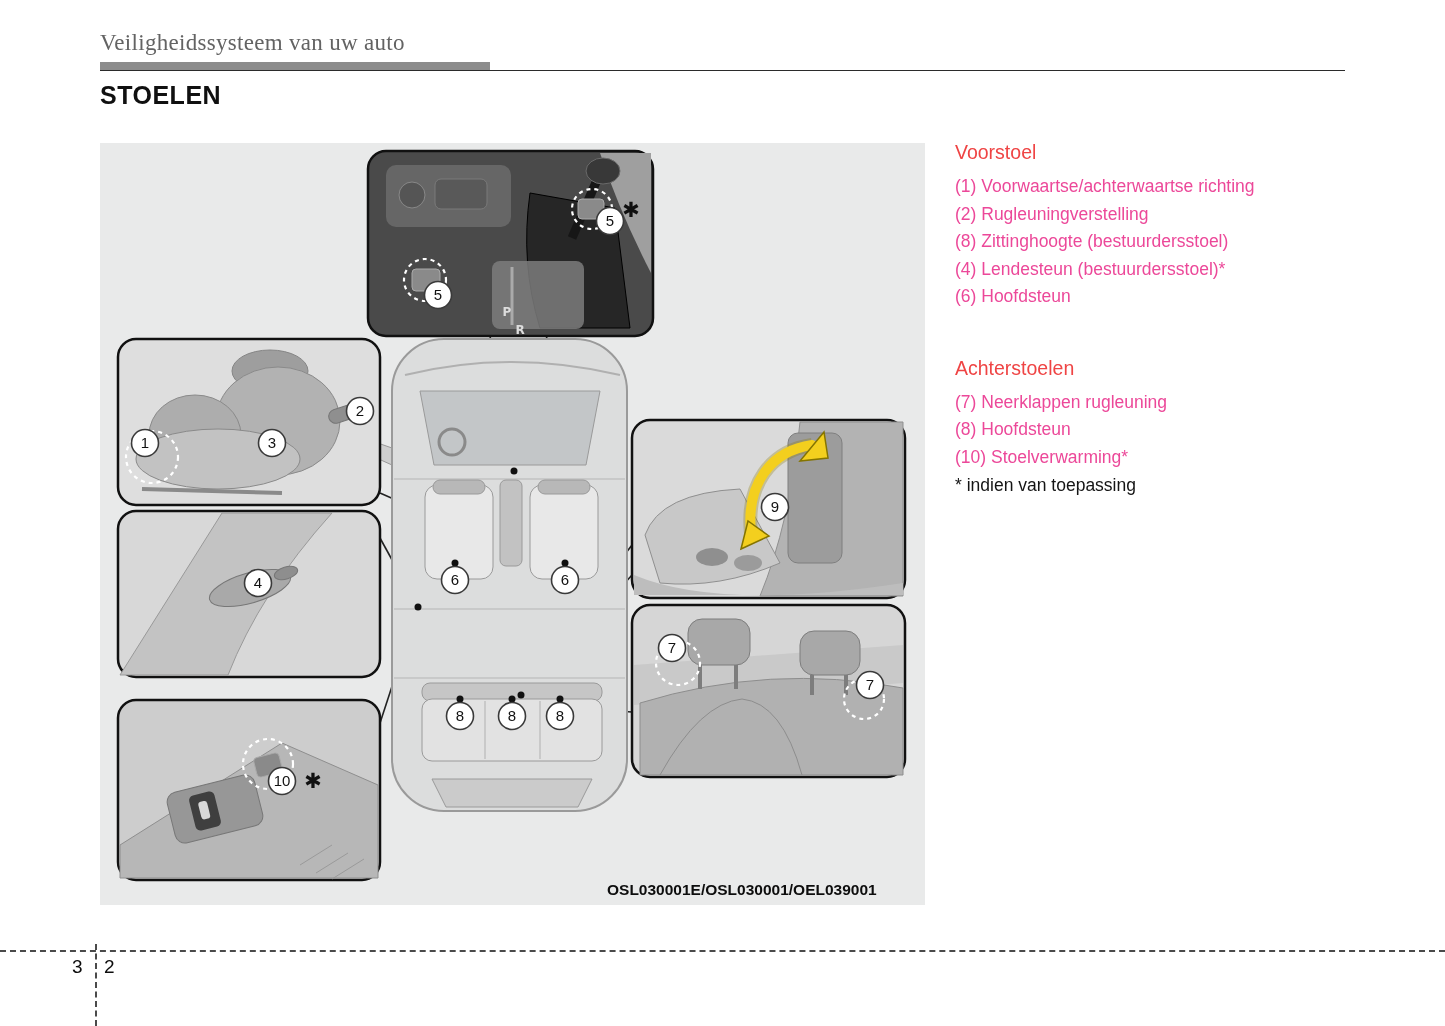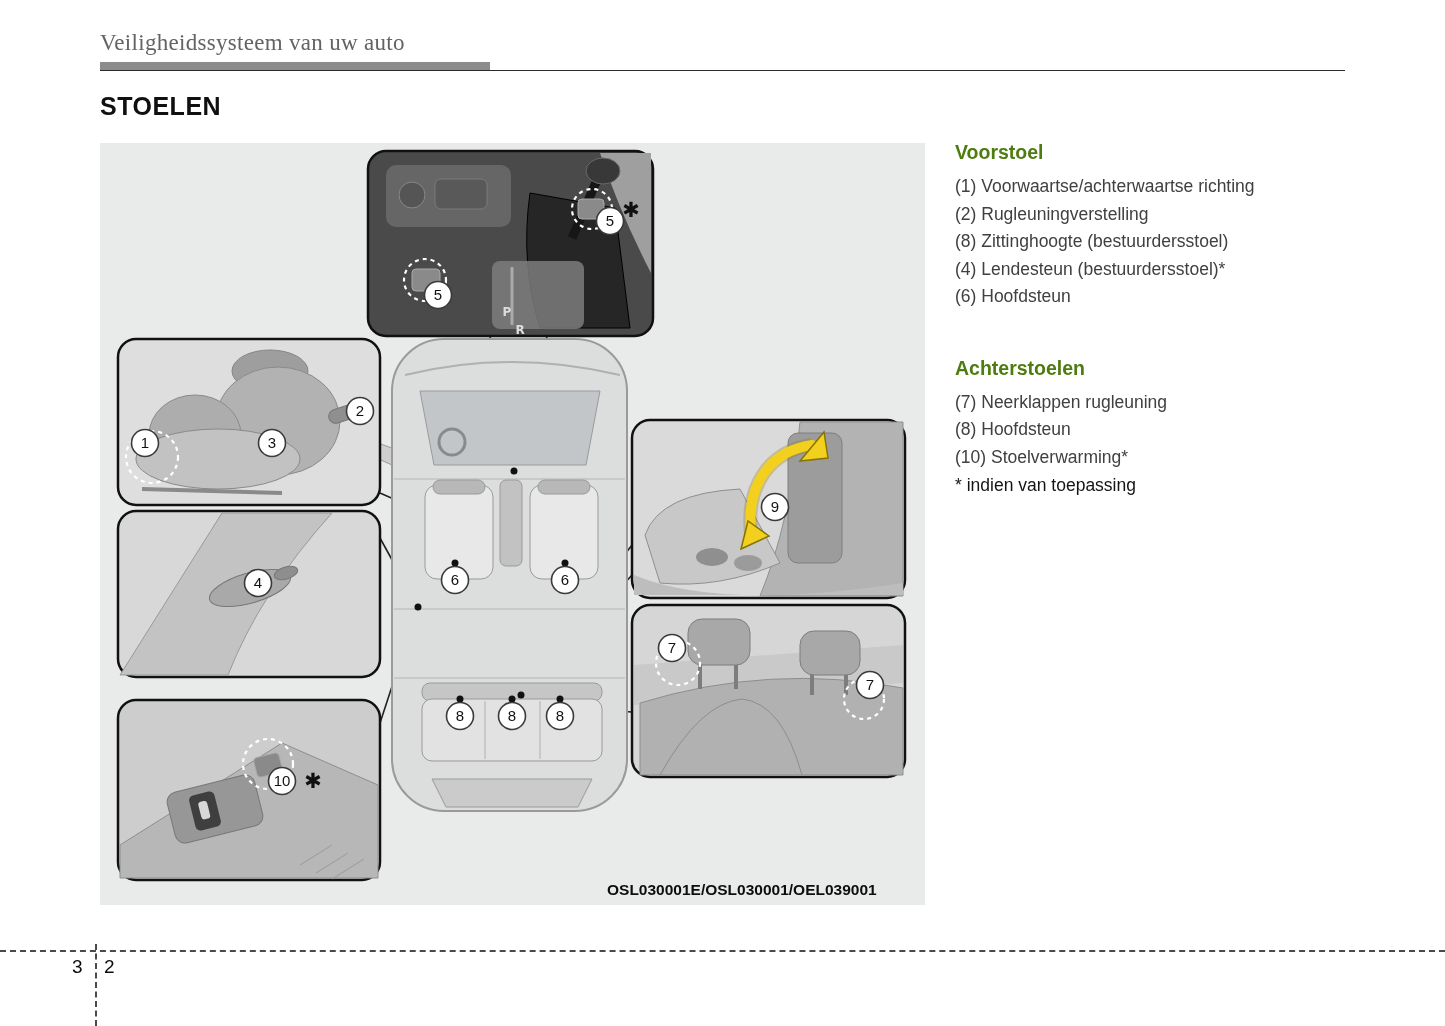--- a/index.html
+++ b/index.html
@@ -4,36 +4,36 @@
 <style>
   * { margin:0; padding:0; box-sizing:border-box; }
   html,body { width:1445px; height:1026px; background:#fff; font-family:"Liberation Sans",sans-serif; color:#111; overflow:hidden; }
   .page { position:relative; width:1309px; height:1026px; }
 
   
   .hdr-title { position:absolute; left:100px; top:30px; font-family:"Liberation Serif",serif; font-size:23px; color:#636363; letter-spacing:.3px; }
   .hdr-bar   { position:absolute; left:100px; top:62px; width:390px; height:9px; background:#8c8c8c; }
   .hdr-line  { position:absolute; left:100px; top:70px; width:1245px; height:1px; background:#2b2b2b; }
 
-  .section-title { position:absolute; left:100px; top:92px; font-size:25px; font-weight:bold; color:#101010; letter-spacing:.5px; }
+  .section-title { position:absolute; left:100px; top:81px; font-size:25px; font-weight:bold; color:#101010; letter-spacing:.5px; }
 
   
   .figure { position:absolute; left:100px; top:143px; width:825px; height:762px; background:#e9eaea; }
   .figure svg { display:block; }
   .fig-caption { position:absolute; left:507px; top:738px; font-size:15.5px; font-weight:bold; color:#0d0d0d; }
 
   .dashed-ring { fill:none; stroke:#ffffff; stroke-width:2.2; stroke-dasharray:4 4; }
   .badge { fill:#ffffff; stroke:#3a3a3a; stroke-width:1.6; }
   .badge-text { font-family:"Liberation Sans",sans-serif; font-size:15px; fill:#111; text-anchor:middle; }
   .mark-text { font-family:"DejaVu Sans",sans-serif; font-weight:bold; text-anchor:middle; }
 
   
   .right-col { position:absolute; left:955px; top:141px; width:440px; }
-  .list-heading { font-size:19.5px; font-weight:bold; color:#4d7c0f; margin-bottom:9px; }
-  .list-item { font-size:17.5px; line-height:27.5px; color:#404040; white-space:nowrap; }
+  .list-heading { font-size:19.5px; font-weight:normal; color:#ef4444; margin-bottom:9px; }
+  .list-item { font-size:17.5px; line-height:27.5px; color:#ec4899; white-space:nowrap; }
   .second-block { margin-top:46px; }
   .footnote { margin-top:4px; font-size:17.5px; color:#141414; }
 
   
   .footer-dash { position:absolute; left:0; top:950px; width:1445px; border-top:2px dashed #4a4a4a; }
   .footer-vline { position:absolute; left:95px; top:944px; height:82px; border-left:2px dashed #4a4a4a; }
   .pg-chapter { position:absolute; left:72px; top:956px; font-size:19px; color:#0d0d0d; }
   .pg-number  { position:absolute; left:104px; top:956px; font-size:19px; color:#0d0d0d; }
 </style>
 </head>

